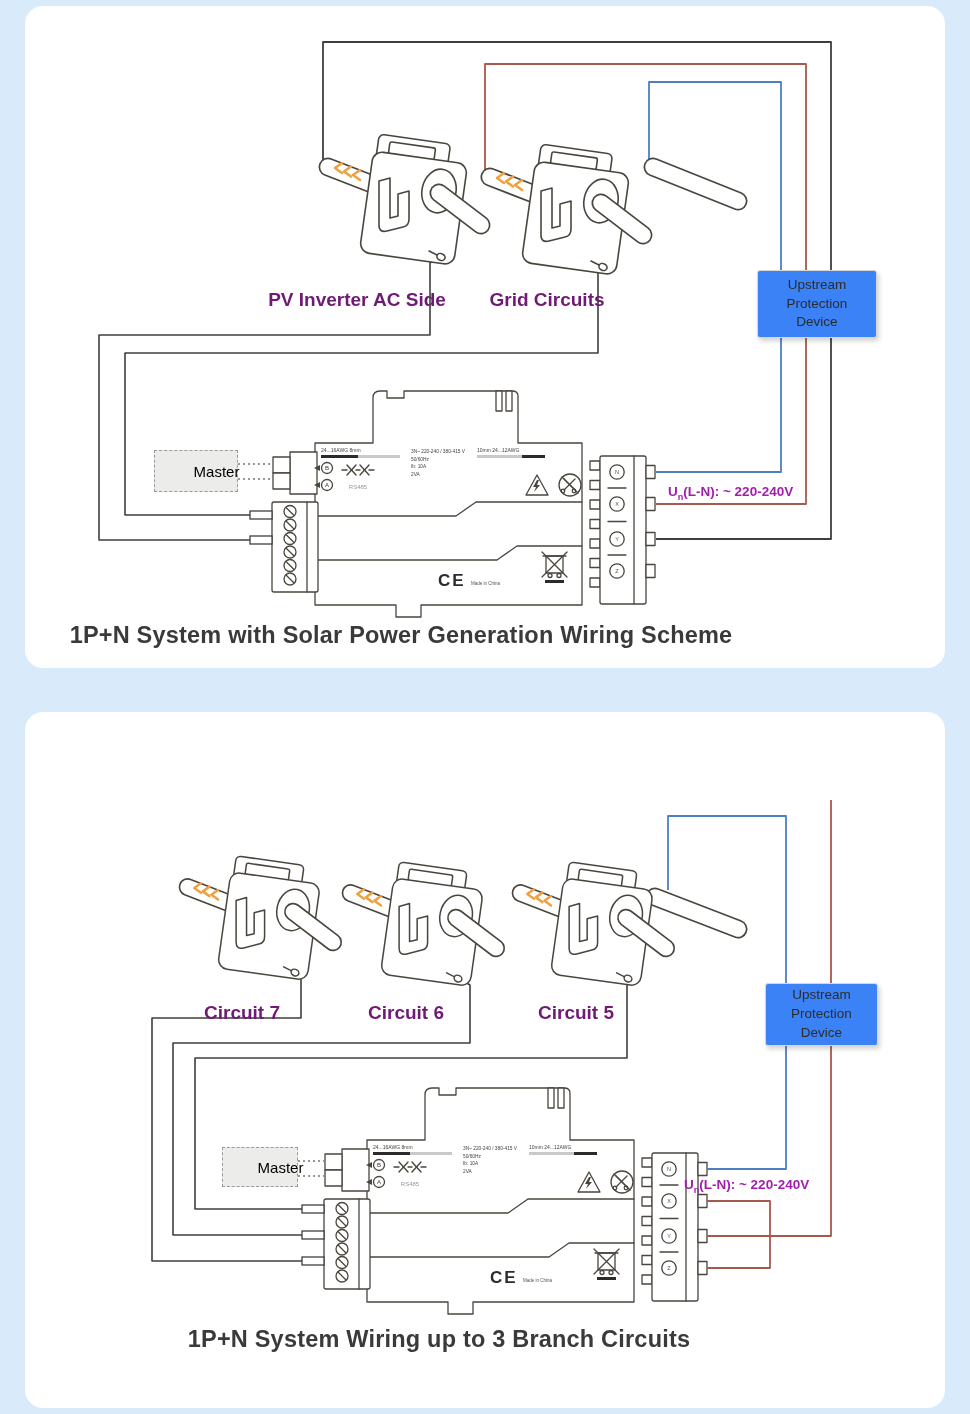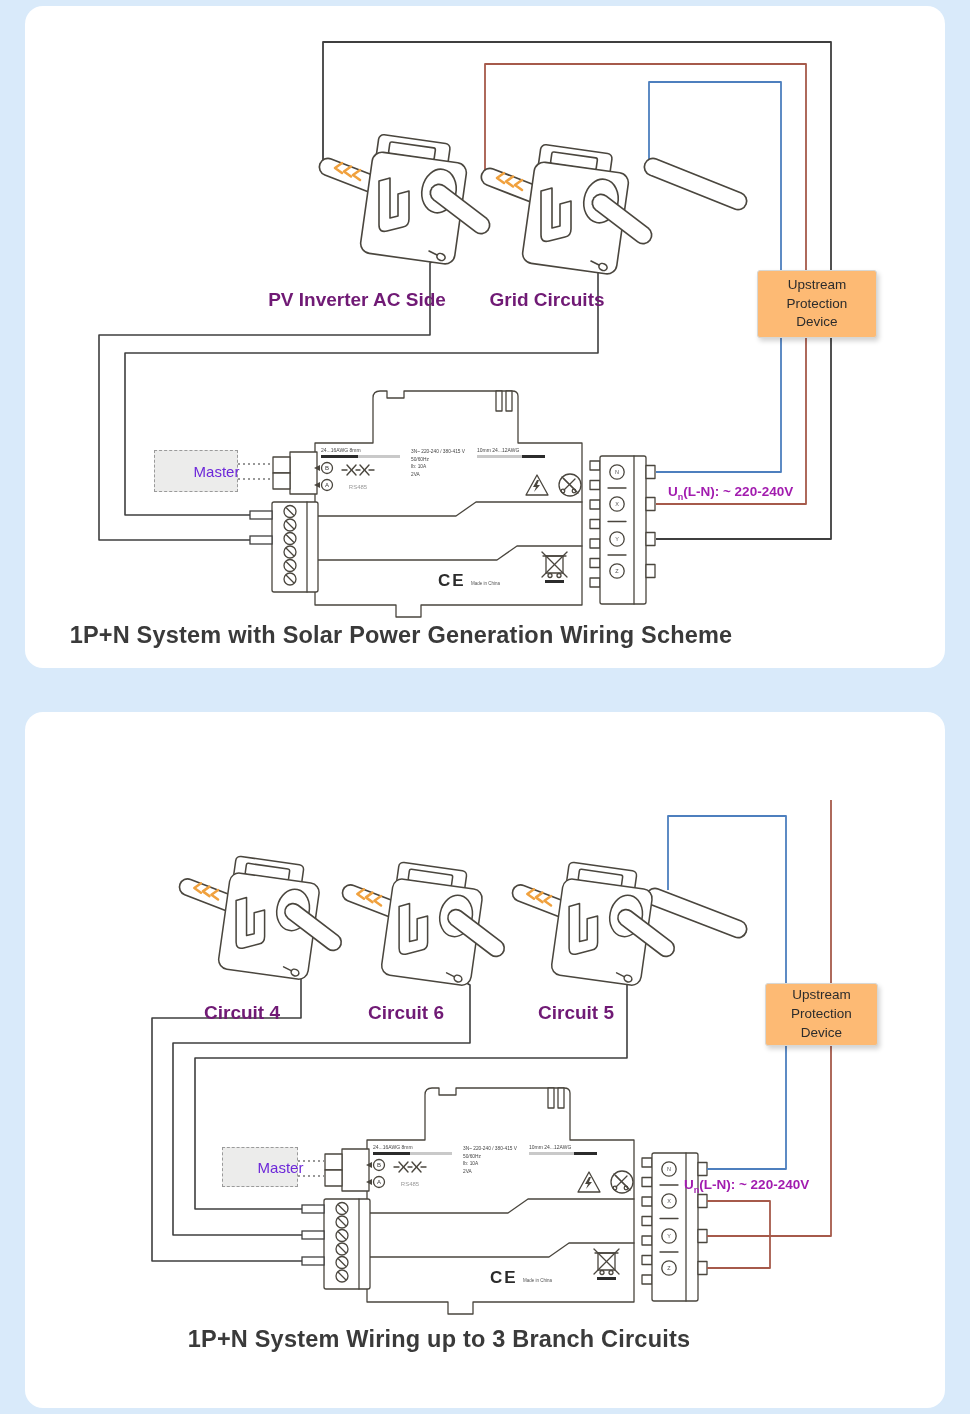--- a/index.html
+++ b/index.html
@@ -22,32 +22,32 @@
     font-size:19px;font-weight:600;color:#701a75;
     transform:translateX(-50%);white-space:nowrap;
   }
   .title{
     left:25px;width:752px;text-align:center;
     font-size:23.5px;font-weight:700;color:#3a3a3a;letter-spacing:.2px;
     white-space:nowrap;
   }
   .upbox{
     position:absolute;box-sizing:border-box;
-    background:#fdba74;border:1px solid #d8d7d3;border-radius:3px;
+    background:#3b82f6;border:1px solid #d8d7d3;border-radius:3px;
     box-shadow:2px 3px 5px rgba(0,0,0,0.18);
     font-size:13.5px;line-height:1.4;color:#2c2c2c;text-align:center;
     white-space:pre-line;display:flex;align-items:center;justify-content:center;
   }
   #upstream1{left:757px;top:270px;width:120px;height:68px;}
   #upstream2{left:765px;top:983px;width:113px;height:63px;}
   .masterbox{
     position:absolute;box-sizing:border-box;
     background:#ececeb;border:1.5px dashed #9a9a9a;
     display:flex;align-items:center;justify-content:center;
-    font-size:15px;color:#6d28d9;padding-left:41px;
+    font-size:15px;color:#000000;padding-left:41px;
   }
   #master1{left:154px;top:450px;width:84px;height:42px;}
   #master2{left:222px;top:1147px;width:76px;height:40px;}
   .unlabel{
     position:absolute;font-size:13.5px;font-weight:600;color:#a21caf;white-space:nowrap;
   }
   .unlabel sub{font-size:9px;}
   #un1{left:668px;top:484px;}
   #un2{left:684px;top:1177px;}
   #title1{top:622px;}
@@ -274,21 +274,21 @@
 
 <div class="upbox" id="upstream1">Upstream
 Protection
 Device</div>
 <div class="masterbox" id="master1">Master</div>
 
 <div class="unlabel" id="un1"><span>U</span><sub>n</sub><span>(L-N): ~ 220-240V</span></div>
 
 <div class="lbl title" id="title1">1P+N System with Solar Power Generation Wiring Scheme</div>
 
-<div class="lbl ct-label" style="left:242px;top:1002px;">Circuit 4</div>
+<div class="lbl ct-label" style="left:242px;top:1002px;">Circuit 7</div>
 <div class="lbl ct-label" style="left:406px;top:1002px;">Circuit 6</div>
 <div class="lbl ct-label" style="left:576px;top:1002px;">Circuit 5</div>
 
 <div class="upbox" id="upstream2">Upstream
 Protection
 Device</div>
 <div class="masterbox" id="master2">Master</div>
 
 <div class="unlabel" id="un2"><span>U</span><sub>n</sub><span>(L-N): ~ 220-240V</span></div>
 

